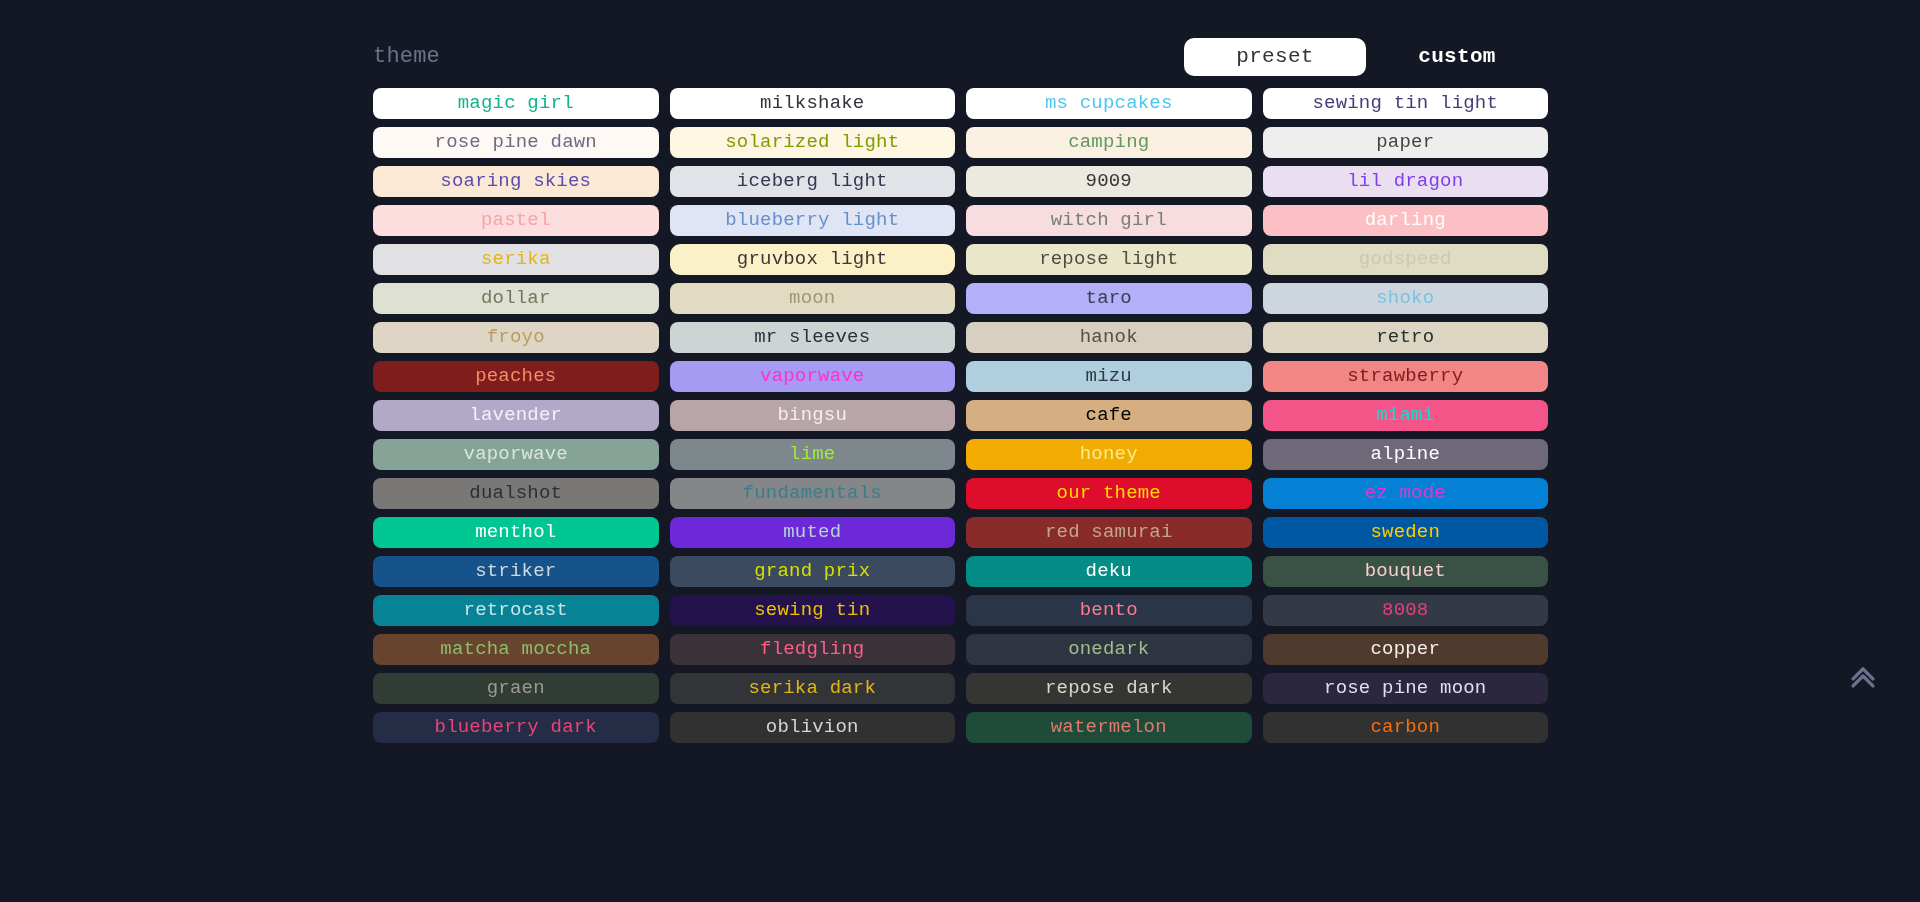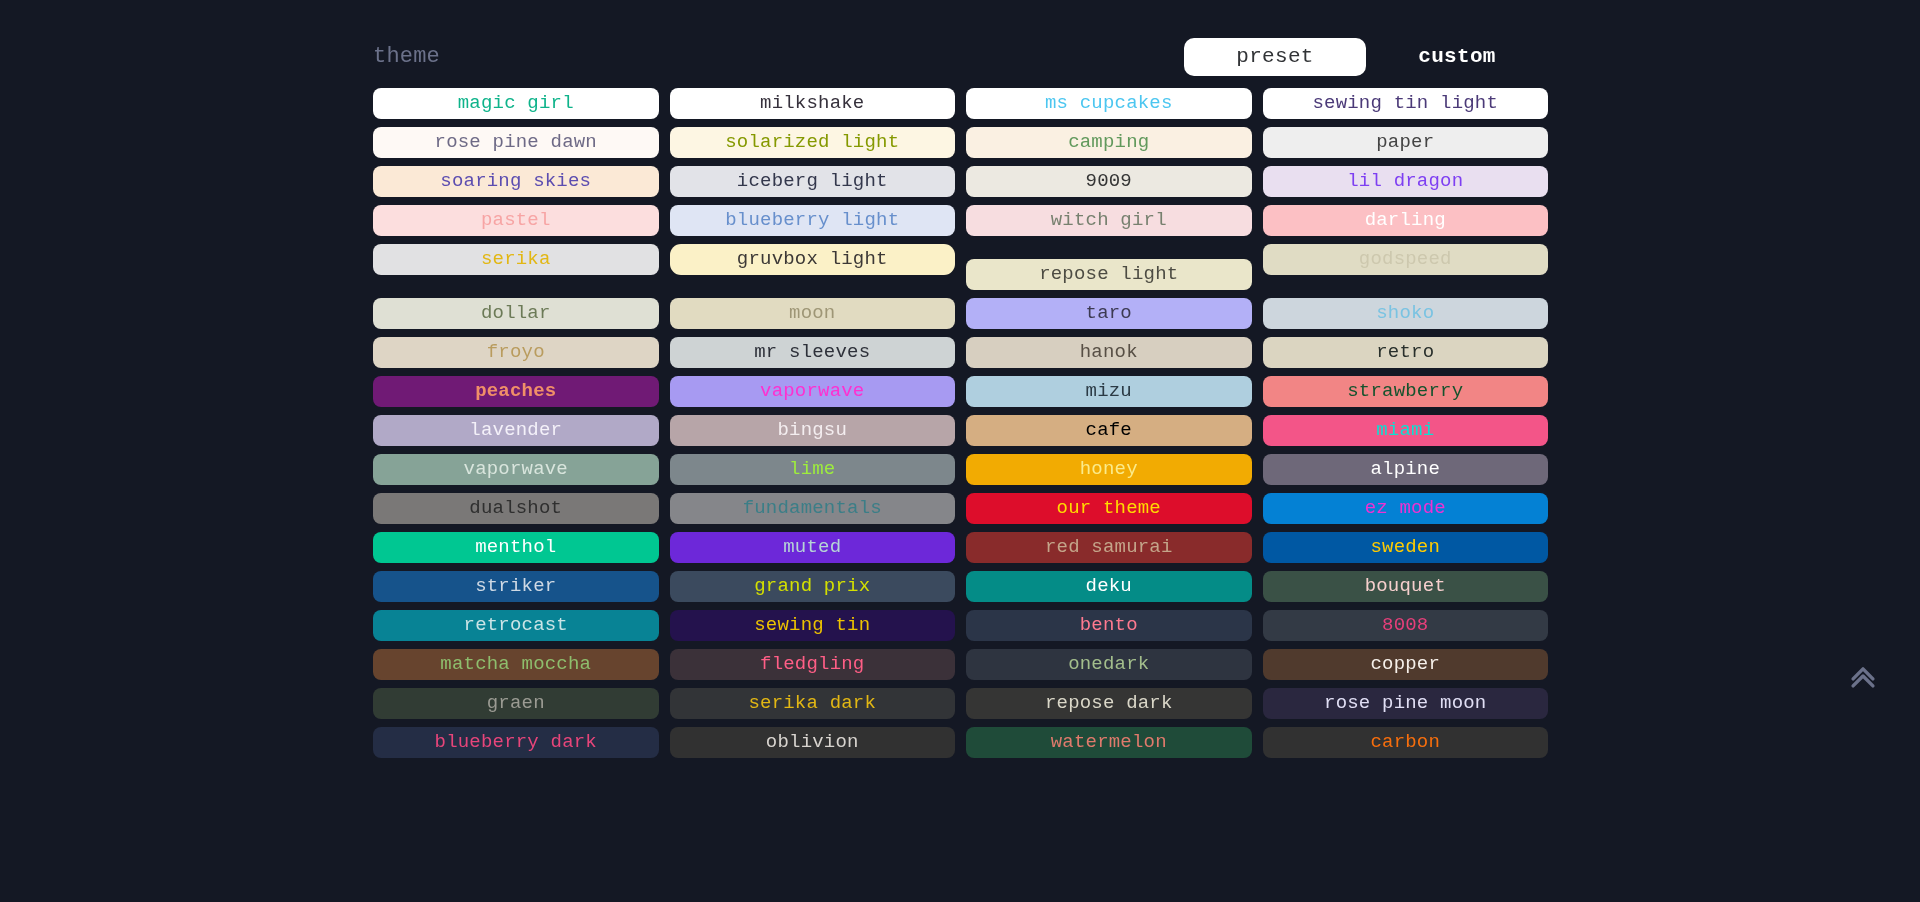--- a/index.html
+++ b/index.html
@@ -184,21 +184,21 @@
         </button>
         <button class="theme-btn" style="background: rgb(252, 192, 196); color: rgb(255, 255, 255);">
           <span>darling</span>
         </button>
         <button class="theme-btn" style="background: rgb(225, 225, 227); color: rgb(226, 183, 20);">
           <span>serika</span>
         </button>
         <button class="theme-btn" style="background: rgb(251, 241, 199); color: rgb(60, 56, 54); border-radius: 11px;">
           <span>gruvbox light</span>
         </button>
-        <button class="theme-btn" style="background: rgb(234, 230, 202); color: rgb(77, 76, 67); margin-top: 15px;">
+        <button class="theme-btn" style="background: rgb(234, 230, 202); color: rgb(77, 76, 67);">
           <span>repose light</span>
         </button>
         <button class="theme-btn" style="background: rgb(224, 220, 196); color: rgb(205, 200, 174);">
           <span>godspeed</span>
         </button>
         <button class="theme-btn" style="background: rgb(223, 224, 212); color: rgb(108, 122, 87);">
           <span>dollar</span>
         </button>
         <button class="theme-btn" style="background: rgb(225, 219, 193); color: rgb(158, 150, 118);">
           <span>moon</span>
@@ -214,30 +214,30 @@
         </button>
         <button class="theme-btn" style="background: rgb(206, 211, 212); color: rgb(45, 48, 57);">
           <span>mr sleeves</span>
         </button>
         <button class="theme-btn" style="background: rgb(215, 207, 192); color: rgb(87, 79, 69);">
           <span>hanok</span>
         </button>
         <button class="theme-btn" style="background: rgb(219, 213, 193); color: rgb(41, 48, 44);">
           <span>retro</span>
         </button>
-        <button class="theme-btn" style="background: #701a75; color: rgb(240, 143, 104); font-weight: bold;">
+        <button class="theme-btn" style="background: #7f1d1d; color: rgb(240, 143, 104);">
           <span>peaches</span>
         </button>
         <button class="theme-btn" style="background: rgb(167, 154, 242); color: rgb(255, 47, 208);">
           <span>vaporwave</span>
         </button>
         <button class="theme-btn" style="background: rgb(175, 207, 223); color: rgb(43, 58, 69);">
           <span>mizu</span>
         </button>
-        <button class="theme-btn" style="background: rgb(242, 133, 133); color: #14532d; align-items: center;">
+        <button class="theme-btn" style="background: rgb(242, 133, 133); color: #7f1d1d; align-items: center;">
           <span>strawberry</span>
         </button>
         <button class="theme-btn" style="background: rgb(177, 169, 199); color: rgb(244, 241, 249);">
           <span>lavender</span>
         </button>
         <button class="theme-btn" style="background: rgb(183, 165, 168); color: rgb(244, 238, 240);">
           <span>bingsu</span>
         </button>
         <button class="theme-btn" style="background: rgb(213, 174, 130); color: #000000;">
           <span>cafe</span>

